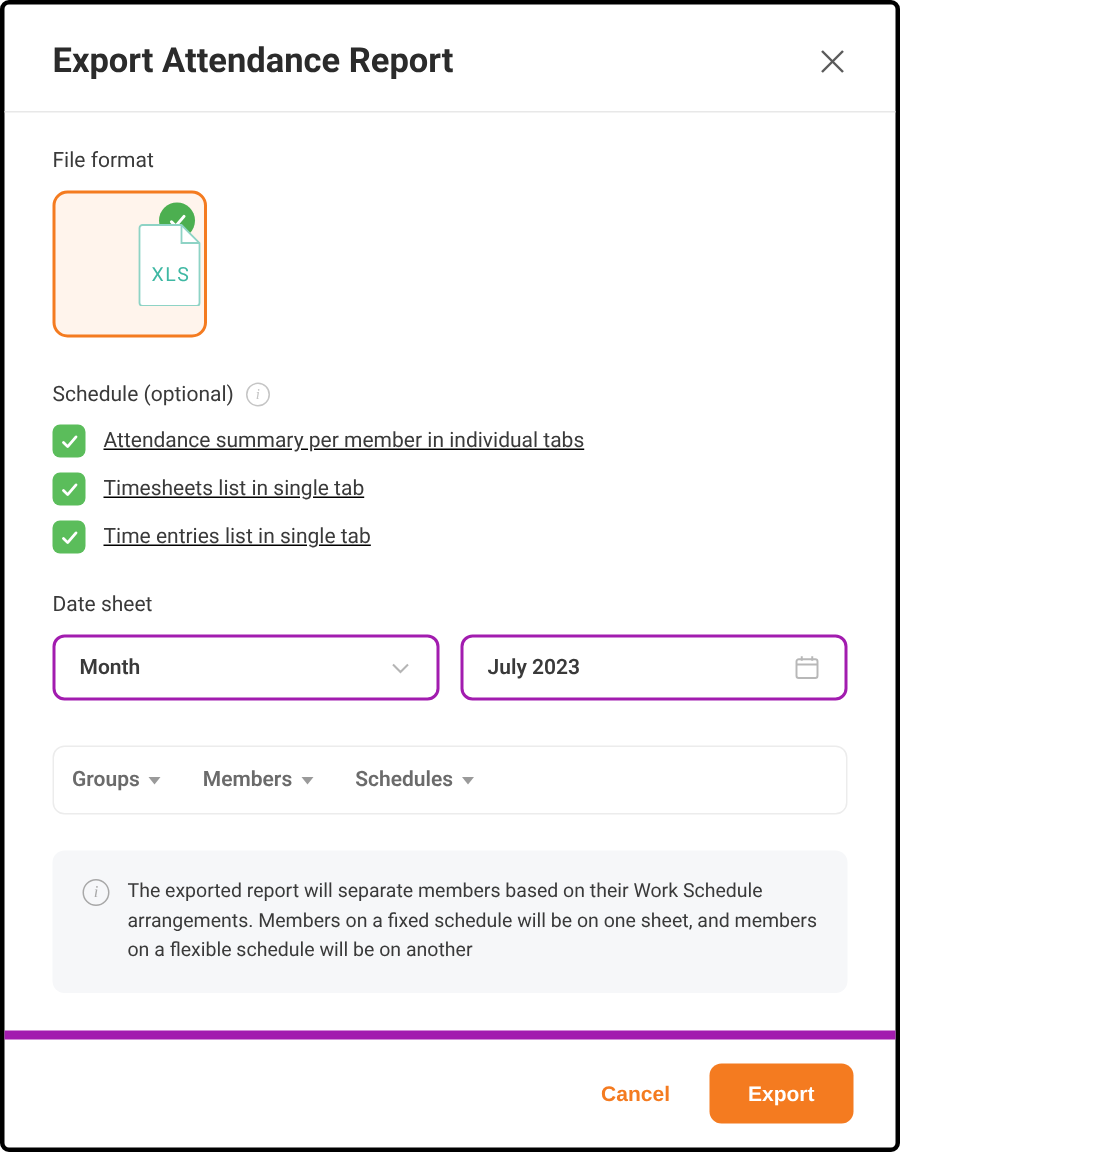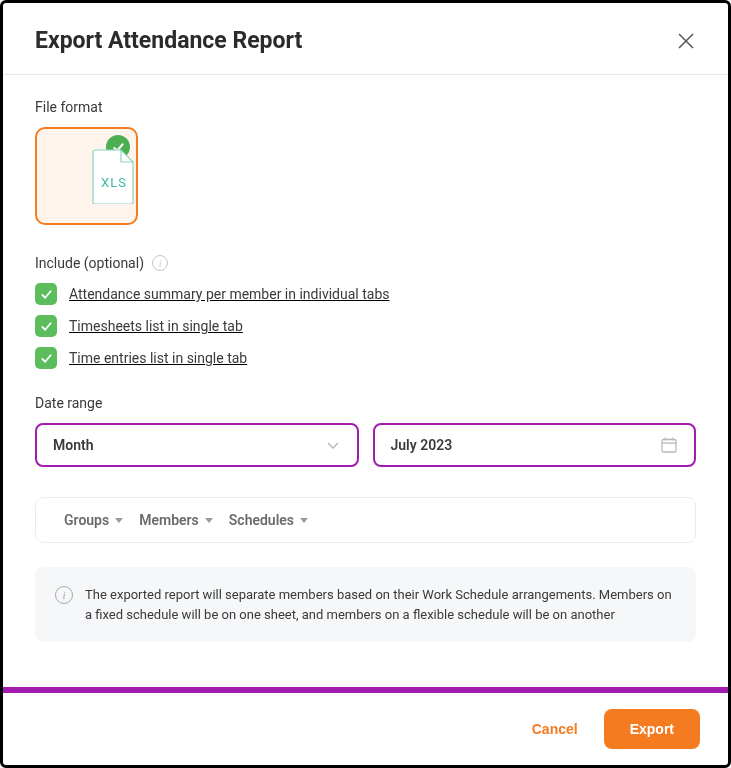--- a/index.html
+++ b/index.html
@@ -4,21 +4,21 @@
   <style>
     * { box-sizing: border-box; margin: 0; padding: 0; }
     body {
       font-family: -apple-system, BlinkMacSystemFont, "Segoe UI", Roboto, Helvetica, Arial, sans-serif;
       background: #fff;
       width: 731px;
       height: 768px;
       position: relative;
     }
     .modal {
-      width: 731px;
+      width: 600px;
       height: 768px;
       border: 3px solid #000;
       border-radius: 6px;
       background: #fff;
       display: flex;
       flex-direction: column;
     }
     .modal-header {
       display: flex;
       justify-content: space-between;
@@ -137,22 +137,22 @@
       color: #3a3a3a;
       cursor: pointer;
       background: #fff;
     }
     .filter-bar {
       height: 46px;
       border: 1px solid #ececec;
       border-radius: 8px;
       display: flex;
       align-items: center;
-      padding: 0 28px;
-      gap: 16px;
+      padding: 0 12px;
+      gap: 28px;
       margin-bottom: 24px;
       background: #fff;
     }
     .filter-item {
       display: flex;
       align-items: center;
       gap: 6px;
       font-size: 14px;
       font-weight: 600;
       color: #6b6b6b;
@@ -251,21 +251,21 @@
       <div class="file-icon">
         <svg width="44" height="56" viewBox="0 0 44 56">
           <path d="M3 2 h26 l12 12 v40 a2 2 0 0 1 -2 2 h-36 a2 2 0 0 1 -2 -2 v-50 a2 2 0 0 1 2 -2 z" fill="#fff" stroke="#8ed3c5" stroke-width="1.2"></path>
           <path d="M29 2 v12 h12" fill="none" stroke="#8ed3c5" stroke-width="1.2"></path>
           <text x="22" y="39" text-anchor="middle" font-size="13" font-weight="400" letter-spacing="1" fill="#3fb8a3">XLS</text>
         </svg>
       </div>
     </div>
 
     <div class="section-label">
-      <span>Include (optional)</span>
+      <span>Schedule (optional)</span>
       <span class="info-icon">i</span>
     </div>
 
     <div class="include-group">
       <div class="check-row">
         <div class="checkbox">
           <svg width="13" height="13" viewBox="0 0 14 14" fill="none" stroke="#fff" stroke-width="2" stroke-linecap="round" stroke-linejoin="round">
               <polyline points="2.5,7.5 5.5,10.5 11.5,3.5"></polyline>
             </svg>
         </div>
@@ -282,21 +282,21 @@
       <div class="check-row">
         <div class="checkbox">
           <svg width="13" height="13" viewBox="0 0 14 14" fill="none" stroke="#fff" stroke-width="2" stroke-linecap="round" stroke-linejoin="round">
               <polyline points="2.5,7.5 5.5,10.5 11.5,3.5"></polyline>
             </svg>
         </div>
         <span class="check-label">Time entries list in single tab</span>
       </div>
     </div>
 
-    <div class="section-label">Date range</div>
+    <div class="section-label">Date sheet</div>
     <div class="daterange-row">
       <div class="select-box">
         <span>Month</span>
         <svg class="chevron-down" width="16" height="16" viewBox="0 0 16 16" fill="none" stroke="currentColor" stroke-width="1.4">
             <polyline points="3,6 8,11 13,6"></polyline>
           </svg>
       </div>
       <div class="date-box">
         <span>July 2023</span>
         <svg width="18" height="18" viewBox="0 0 18 18" fill="none" stroke="#b8b8b8" stroke-width="1.3">

